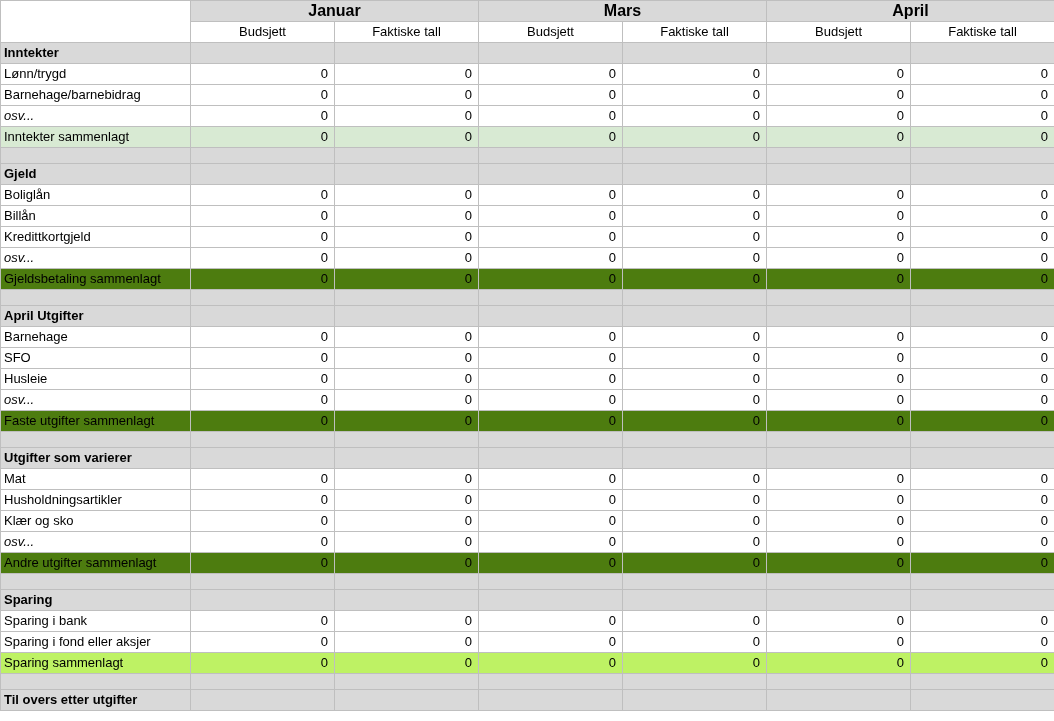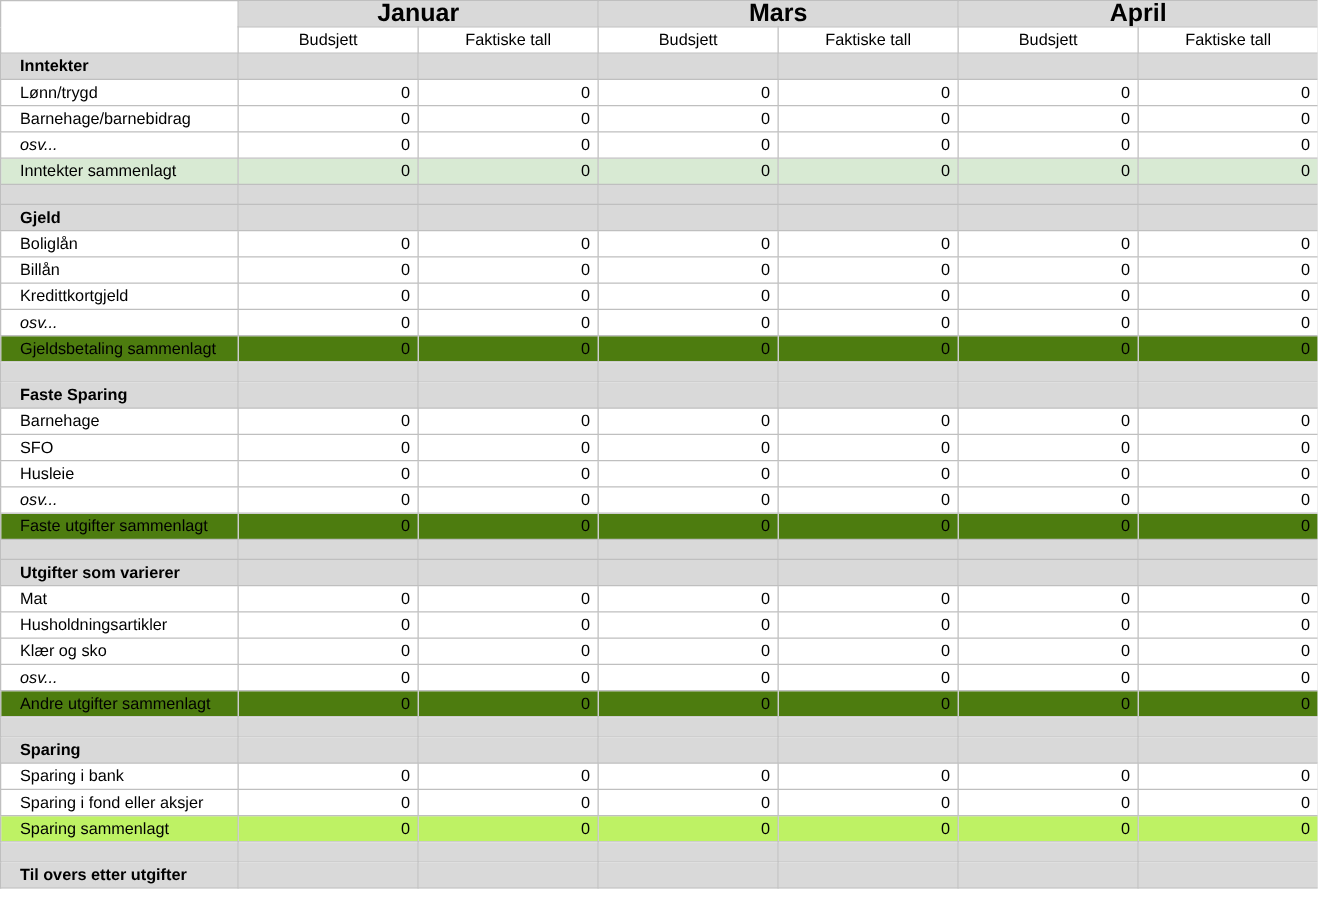--- a/index.html
+++ b/index.html
@@ -26,29 +26,29 @@
     white-space: nowrap;
   }
   th {
     font-weight: 400;
     text-align: center;
     background: #fff;
   }
   th.month {
     background: #d9d9d9;
     font-weight: 700;
-    font-size: 20px;
+    font-size: 16px;
     height: 16px;
   }
   td.num {
     text-align: right;
   }
   td.label {
     text-align: left;
-    padding-left: 15px;
+    padding-left: 3px;
   }
   tr.section td {
     background: #d9d9d9;
     font-weight: 700;
     border: 1px solid #bfbfbf;
   }
   tr.section td.blank { font-weight: 400; }
   tr.spacer td {
     background: #d9d9d9;
     height: 16px;
@@ -204,21 +204,21 @@
       <tr class="spacer">
         <td></td>
         <td></td>
         <td></td>
         <td></td>
         <td></td>
         <td></td>
         <td></td>
       </tr>
       <tr class="section">
-        <td class="label">Faste Sparing</td>
+        <td class="label">April Utgifter</td>
         <td class="blank"></td>
         <td class="blank"></td>
         <td class="blank"></td>
         <td class="blank"></td>
         <td class="blank"></td>
         <td class="blank"></td>
       </tr>
       <tr>
         <td class="label">Barnehage</td>
         <td class="num">0</td>

